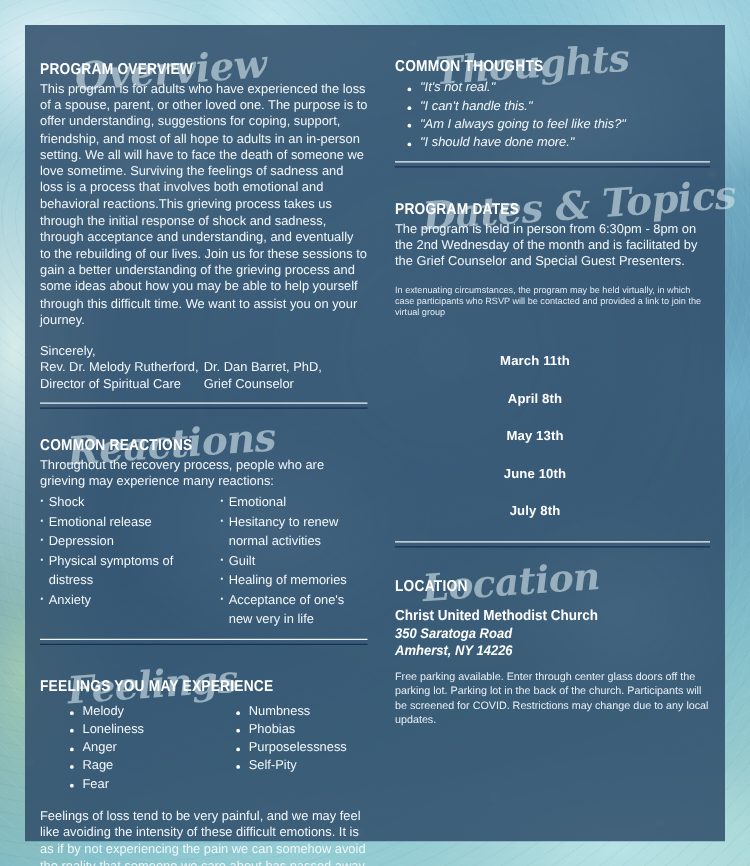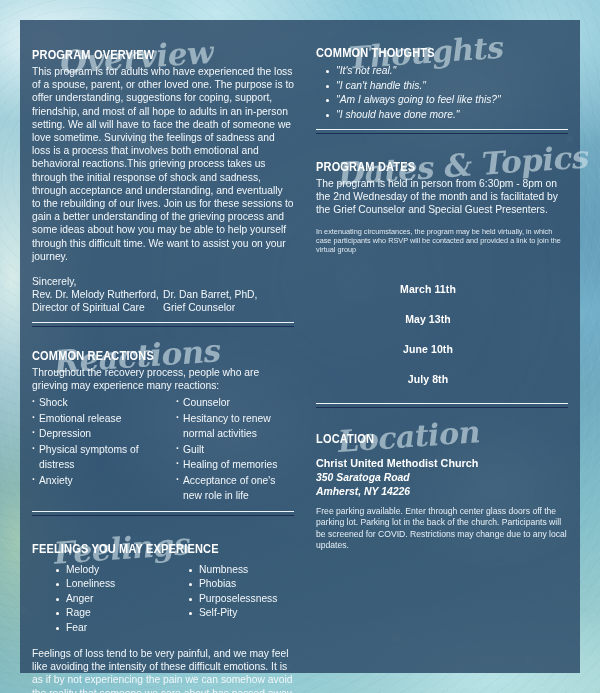--- a/index.html
+++ b/index.html
@@ -314,25 +314,25 @@
 
           <div class="two-col-list">
             <ul class="sq">
               <li>Shock</li>
               <li>Emotional release</li>
               <li>Depression</li>
               <li>Physical symptoms of distress</li>
               <li>Anxiety</li>
             </ul>
             <ul class="sq">
-              <li>Counselor</li>
+              <li>Emotional</li>
               <li>Hesitancy to renew normal activities</li>
               <li>Guilt</li>
               <li>Healing of memories</li>
-              <li>Acceptance of one's new role in life</li>
+              <li>Acceptance of one's new very in life</li>
             </ul>
           </div>
 
           <div class="divider"></div>
         </div>
 
         <div class="section" id="sec-feelings">
           <div class="script">Feelings</div>
           <h2 class="kicker">FEELINGS YOU MAY EXPERIENCE</h2>
 
@@ -375,20 +375,21 @@
 
         <div class="section" id="sec-dates">
           <div class="script">Dates &amp; Topics</div>
           <h2 class="kicker">PROGRAM DATES</h2>
 
           <p class="body-text">The program is held in person from 6:30pm - 8pm on the 2nd Wednesday of the month and is facilitated by the Grief Counselor and Special Guest Presenters.</p>
           <p class="small-text" style="margin-top:10px;">In extenuating circumstances, the program may be held virtually, in which case participants who RSVP will be contacted and provided a link to join the virtual group</p>
 
           <div class="dates-list">
             <div class="date-item">March 11th</div>
+            <div class="date-item">April 8th</div>
             <div class="date-item">May 13th</div>
             <div class="date-item">June 10th</div>
             <div class="date-item">July 8th</div>
           </div>
 
           <div class="divider"></div>
         </div>
 
         <div class="section" id="sec-location">
           <div class="script">Location</div>

